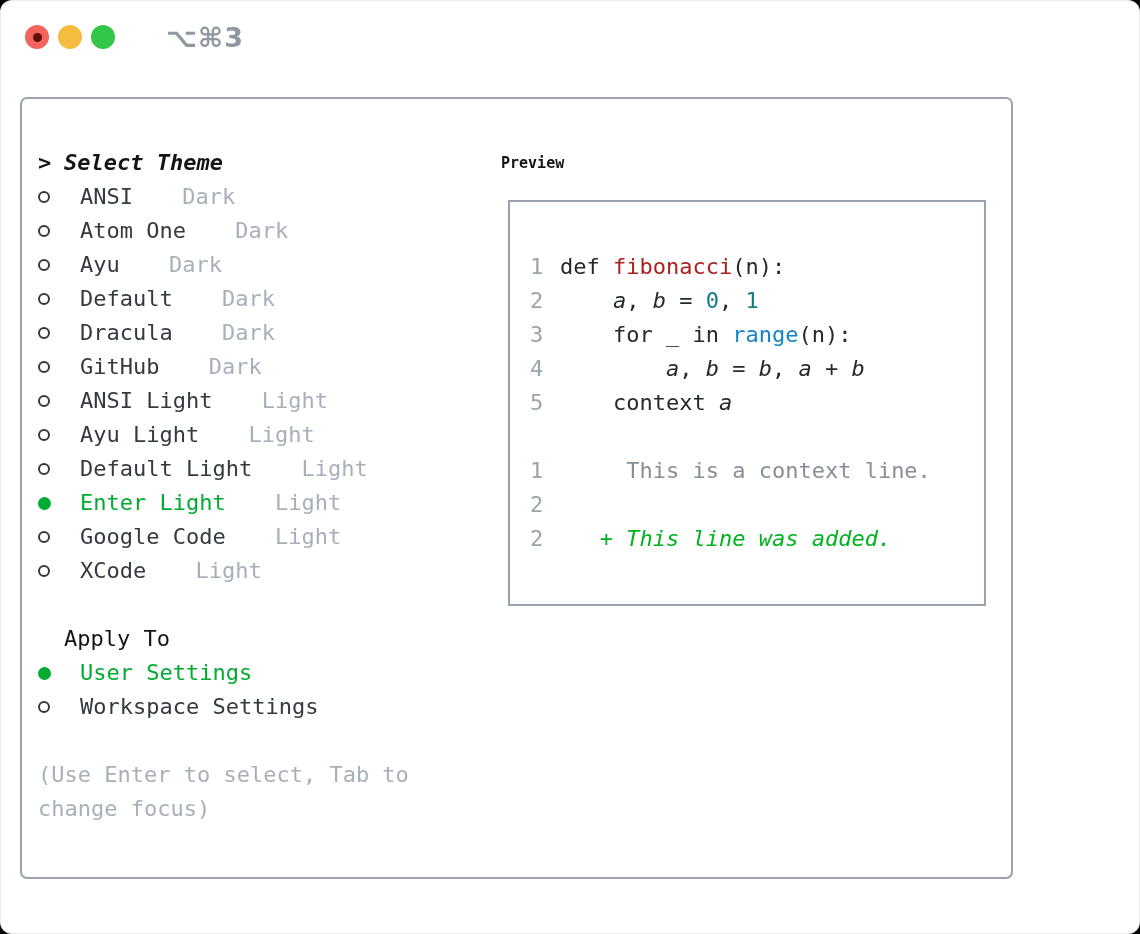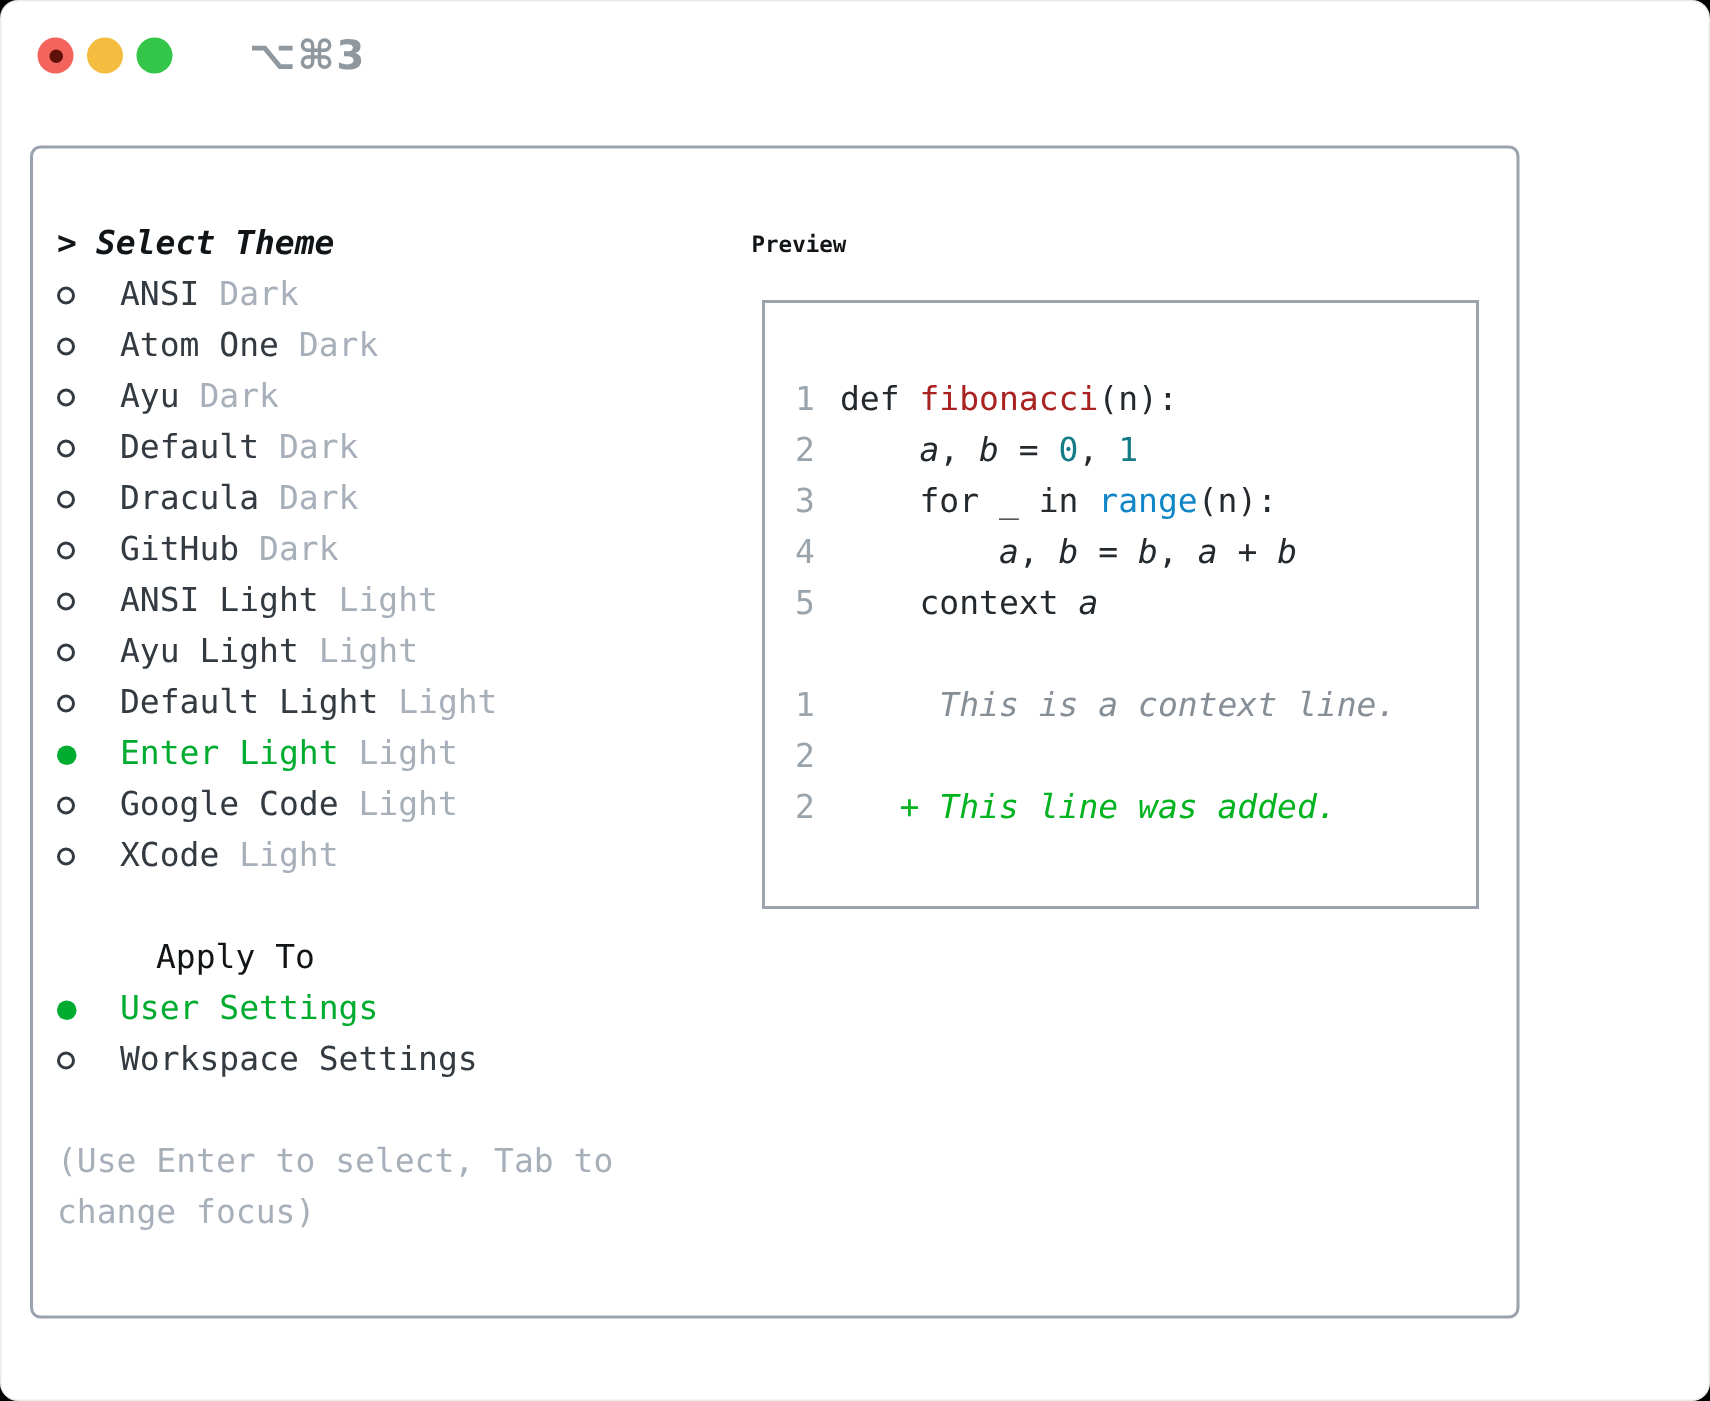--- a/index.html
+++ b/index.html
@@ -31,43 +31,43 @@
   }
   
   .list{position:absolute;left:16px;top:47px;}
   .row{height:34px;display:flex;align-items:center;font-size:22px;line-height:34px;color:var(--item-fg);}
   .row.spacer{height:34px;}
   .bcol{width:26px;flex:none;display:flex;align-items:center;}
   .circle{width:12px;height:12px;box-sizing:border-box;border:2px solid var(--item-fg);border-radius:50%;}
   .circle.sel{width:13px;height:13px;border:none;background:var(--selection-green);}
   .arrow{font-weight:bold;color:var(--heading);}
   .hdr{font-weight:bold;color:var(--heading);white-space:pre;font-style:italic;}
-  .subhdr{color:var(--heading);white-space:pre;margin-left:40px;}
+  .subhdr{color:var(--heading);white-space:pre;}
   .name{white-space:pre;margin-left:16px;}
   .row.selected .name{color:var(--selection-green);}
-  .tag{color:var(--muted);white-space:pre;}
+  .tag{color:var(--muted);white-space:pre;margin-left:36px;}
   .row.hint{color:var(--muted);}
   
   .preview-label{
     position:absolute;left:479px;top:47px;height:34px;line-height:34px;
     font-size:15px;font-weight:bold;color:var(--heading);
   }
   .preview-box{
     position:absolute;left:486px;top:101px;width:478px;height:406px;
     box-sizing:border-box;border:2px solid var(--border);background:#fff;
     padding:48px 0 0 20px;overflow:hidden;
   }
   .pline{height:34px;display:flex;align-items:center;font-size:22px;line-height:34px;}
   .ln{width:30px;flex:none;color:var(--line-number);}
   .pcode{white-space:pre;color:var(--code-fg);}
   .pcode .func{color:var(--func-red);}
   .pcode .lit{color:var(--literal-teal);}
   .pcode .builtin{color:var(--builtin-blue);}
   .pcode .var{font-style:italic;}
-  .pcode .ctx{color:var(--diff-context);font-style:italic;}
+  .pcode .ctx{color:var(--diff-context);}
   .pcode .del{color:var(--diff-del);font-style:italic;}
   .pcode .add{color:var(--diff-add);font-style:italic;}
 </style>
 </head>
 <body>
 
 <div class="window">
 
   <div class="titlebar">
     <div class="lights">

